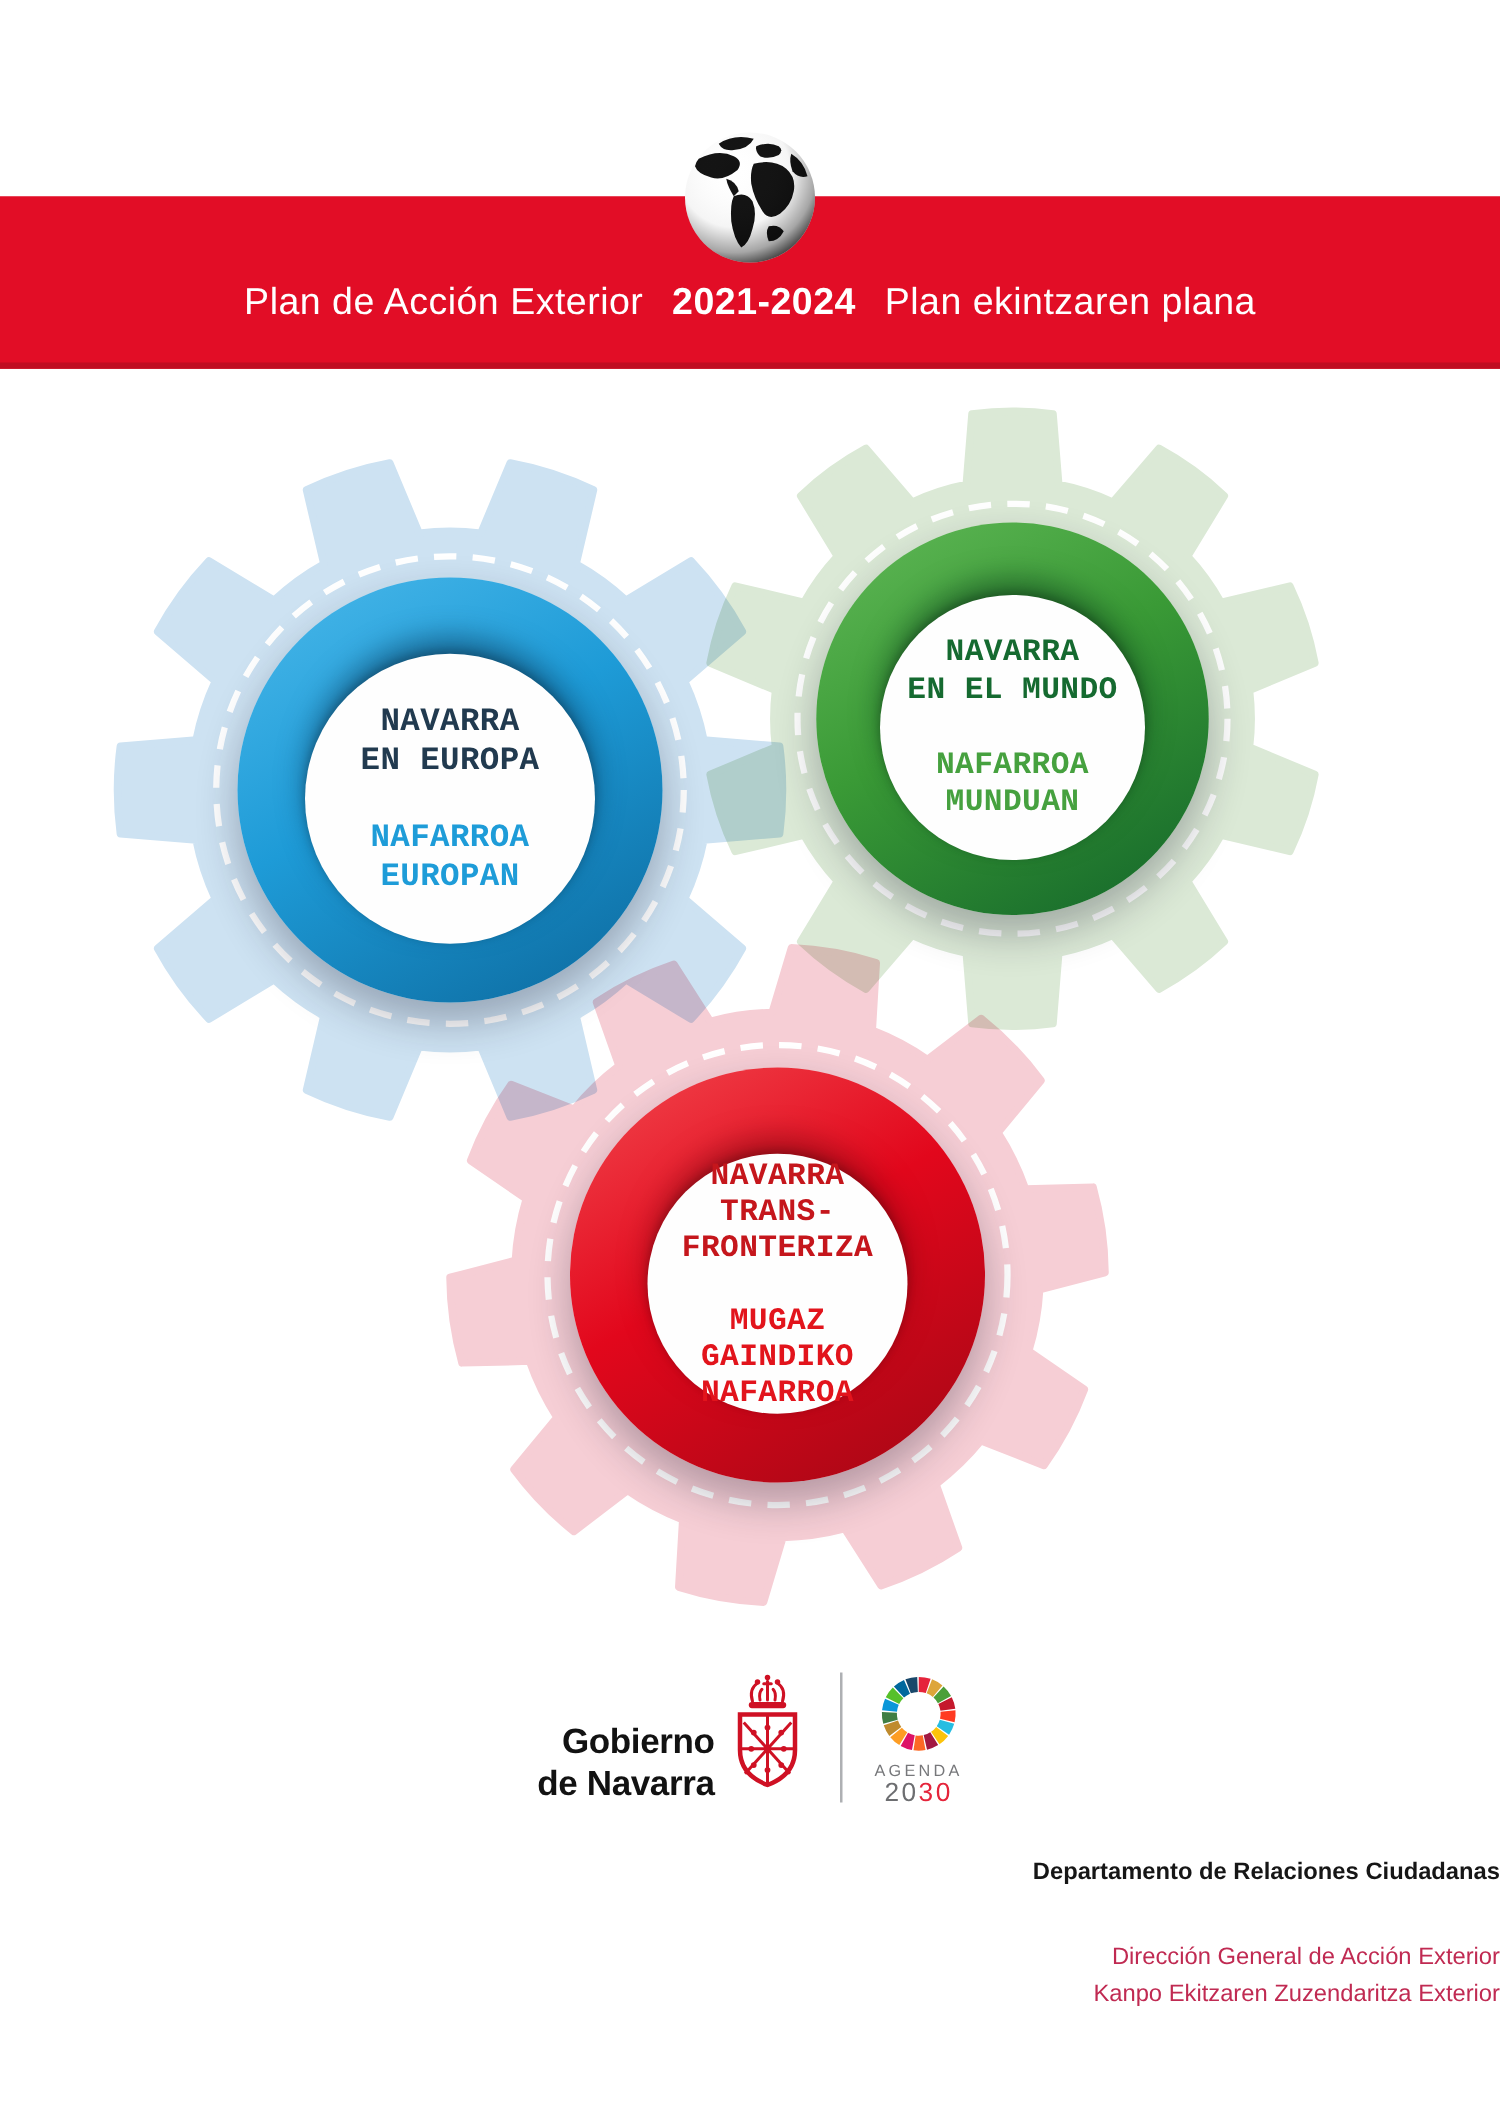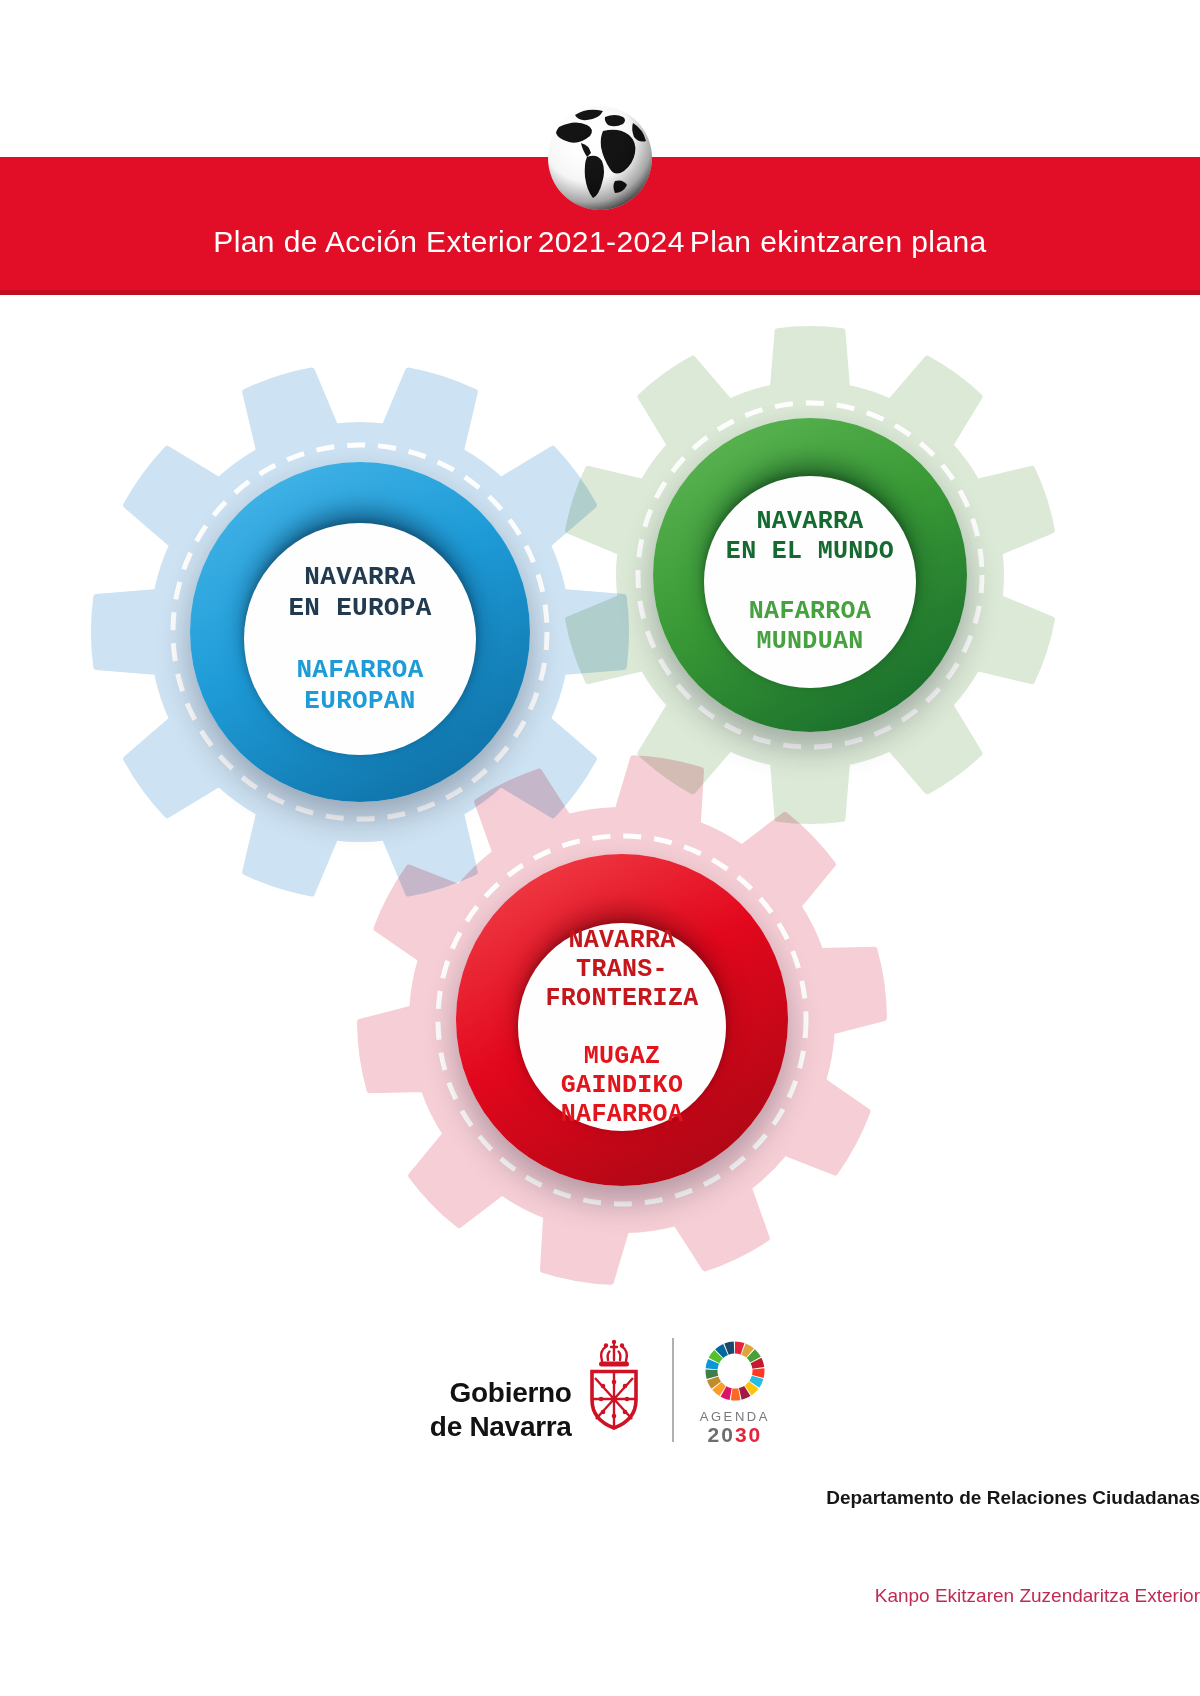--- a/index.html
+++ b/index.html
@@ -4,21 +4,21 @@
 <style>
   html,body{margin:0;padding:0;background:#ffffff;}
   .page{position:relative;width:1200px;height:1696px;margin:0 auto;background:#fff;overflow:hidden;
         font-family:"Liberation Sans", sans-serif;}
 
   
   .band{position:absolute;left:0;top:157px;width:1200px;height:138px;box-sizing:border-box;
         background:var(--band-main);border-bottom:5px solid var(--band-edge);z-index:2;}
   .band-title{position:absolute;left:0;right:0;top:66px;text-align:center;color:#fff;
         font-size:30px;line-height:38px;letter-spacing:.4px;font-weight:400;}
-  .band-title b{font-weight:400;margin:0 5px;}
+  .band-title b{font-weight:700;margin:0 23px;}
 
   .globe{position:absolute;left:545px;top:103px;width:110px;height:110px;z-index:3;}
 
   
   .layer{position:absolute;left:0;top:0;width:1200px;height:1696px;pointer-events:none;}
   #gear-bodies{z-index:1;}
   #gear-dashes{z-index:4;}
 
   
   .asm{position:absolute;z-index:5;font-family:Liberation Mono, monospace;}
@@ -45,21 +45,21 @@
   .gov-row{position:absolute;left:0;right:0;top:1336px;display:flex;justify-content:center;
            align-items:flex-start;gap:14px;z-index:2;}
   .gov-text{font-size:28px;line-height:34px;font-weight:700;color:#121212;letter-spacing:-.3px;margin-top:40px;}
   .gov-text.left{text-align:right;}
   .gov-text.right{text-align:left;}
   .emblem{width:56px;height:92px;margin-top:2px;}
   .gov-divider{width:2px;height:104px;background:#aeb0b3;margin:2px 12px 0 16px;}
   .agenda{display:flex;flex-direction:column;align-items:center;margin-top:0;}
   .agenda-wheel{width:70px;height:70px;}
   .agenda-label{font-size:13px;letter-spacing:2.6px;color:#77787b;margin-top:3px;font-weight:400;}
-  .agenda-year{font-size:21px;font-weight:700;letter-spacing:2px;line-height:22px;}
+  .agenda-year{font-size:21px;font-weight:400;letter-spacing:2px;line-height:22px;}
   .agenda-year .y-gray{color:var(--agenda-gray);}
   .agenda-year .y-red{color:var(--agenda-red);}
 
   
   .fline{position:absolute;left:0;right:0;text-align:right;}
   .fline.dark{font-weight:700;color:#161616;font-size:19px;}
   .fline.red{font-weight:400;color:var(--foot-red);font-size:19px;}
   #f1{top:1487px;} #f2{top:1521px;} #f3{top:1555px;} #f4{top:1585px;}
 </style>
 </head>
@@ -209,15 +209,16 @@
           <path d="M13.96 24.53 A23.5 23.5 0 0 1 18.45 18.31" fill="none" stroke="#56C02B" stroke-width="12"></path>
           <path d="M19.17 17.63 A23.5 23.5 0 0 1 25.60 13.46" fill="none" stroke="#00689D" stroke-width="12"></path>
           <path d="M26.51 13.09 A23.5 23.5 0 0 1 34.02 11.52" fill="none" stroke="#19486A" stroke-width="12"></path>
         </svg>
       <div class="agenda-label" style="white-space: pre-line;">AGENDA</div>
       <div class="agenda-year"><span class="y-gray" style="white-space: pre-line;">20</span><span class="y-red" style="white-space: pre-line;">30</span></div>
     </div>
   </div>
 
   <div class="fline dark" id="f1" style="white-space: pre-line;">Departamento de Relaciones Ciudadanas</div>
+  <div class="fline red" id="f3" style="white-space: pre-line;">Dirección General de Acción Exterior</div>
   <div class="fline red" id="f4" style="white-space: pre-line;">Kanpo Ekitzaren Zuzendaritza Exterior</div>
 
 </div>
 
 </body></html>

